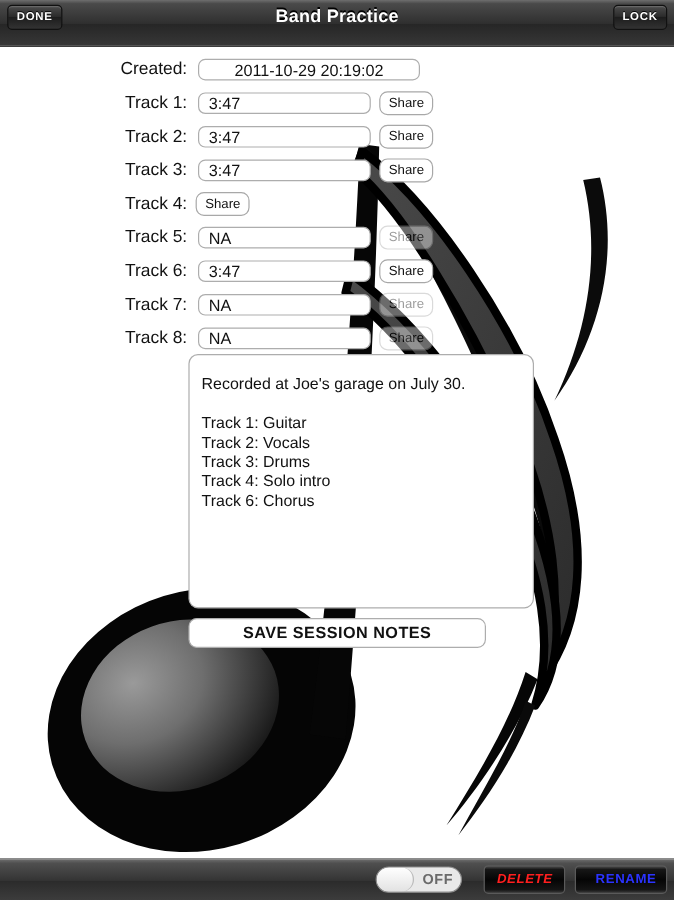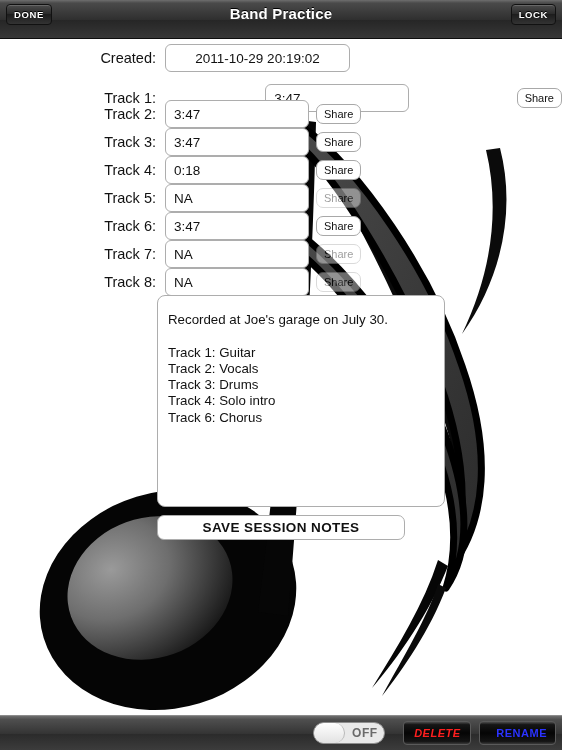--- a/index.html
+++ b/index.html
@@ -52,21 +52,21 @@
   }
   .row {
     position:absolute; left:0; width:562px; height:26px;
     display:flex; align-items:center;
   }
   .lbl {
     width:88px; margin-left:68px;
     text-align:right; font-size:14.5px; color:#111;
   }
   .field {
-    height:28px; background:#fff;
+    height:18px; background:#fff;
     border:1px solid #adadad; border-radius:6px;
     font-size:13.5px; color:#111;
     display:flex; align-items:center;
     padding:0 8px;
     margin-left:9px;
   }
   .field.created { width:185px; justify-content:center; }
   .field.track { width:144px; }
   .share {
     margin-left:7px; height:20px; min-width:42px;
@@ -186,38 +186,37 @@
 </div>
 
 <div id="form">
 
   <div class="row" style="top:16px;">
     <div class="lbl">Created:</div>
     <div class="field created">2011-10-29 20:19:02</div>
   </div>
 
   <div id="track-rows">
-      <div class="row" style="top: 56px; justify-content: space-between;">
+      <div class="row" style="top: 44px;">
         <div class="lbl">Track 1:</div>
         <div class="field track">3:47</div>
         <div class="share">Share</div>
       </div>
       <div class="row" style="top: 72px;">
         <div class="lbl">Track 2:</div>
         <div class="field track">3:47</div>
         <div class="share">Share</div>
       </div>
       <div class="row" style="top: 100px;">
         <div class="lbl">Track 3:</div>
         <div class="field track">3:47</div>
         <div class="share">Share</div>
       </div>
       <div class="row" style="top: 128px;">
         <div class="lbl">Track 4:</div>
-        <div class="field track">0:18</div>
         <div class="share">Share</div>
       </div>
       <div class="row" style="top: 156px;">
         <div class="lbl">Track 5:</div>
         <div class="field track">NA</div>
         <div class="share disabled">Share</div>
       </div>
       <div class="row" style="top: 184px;">
         <div class="lbl">Track 6:</div>
         <div class="field track">3:47</div>

